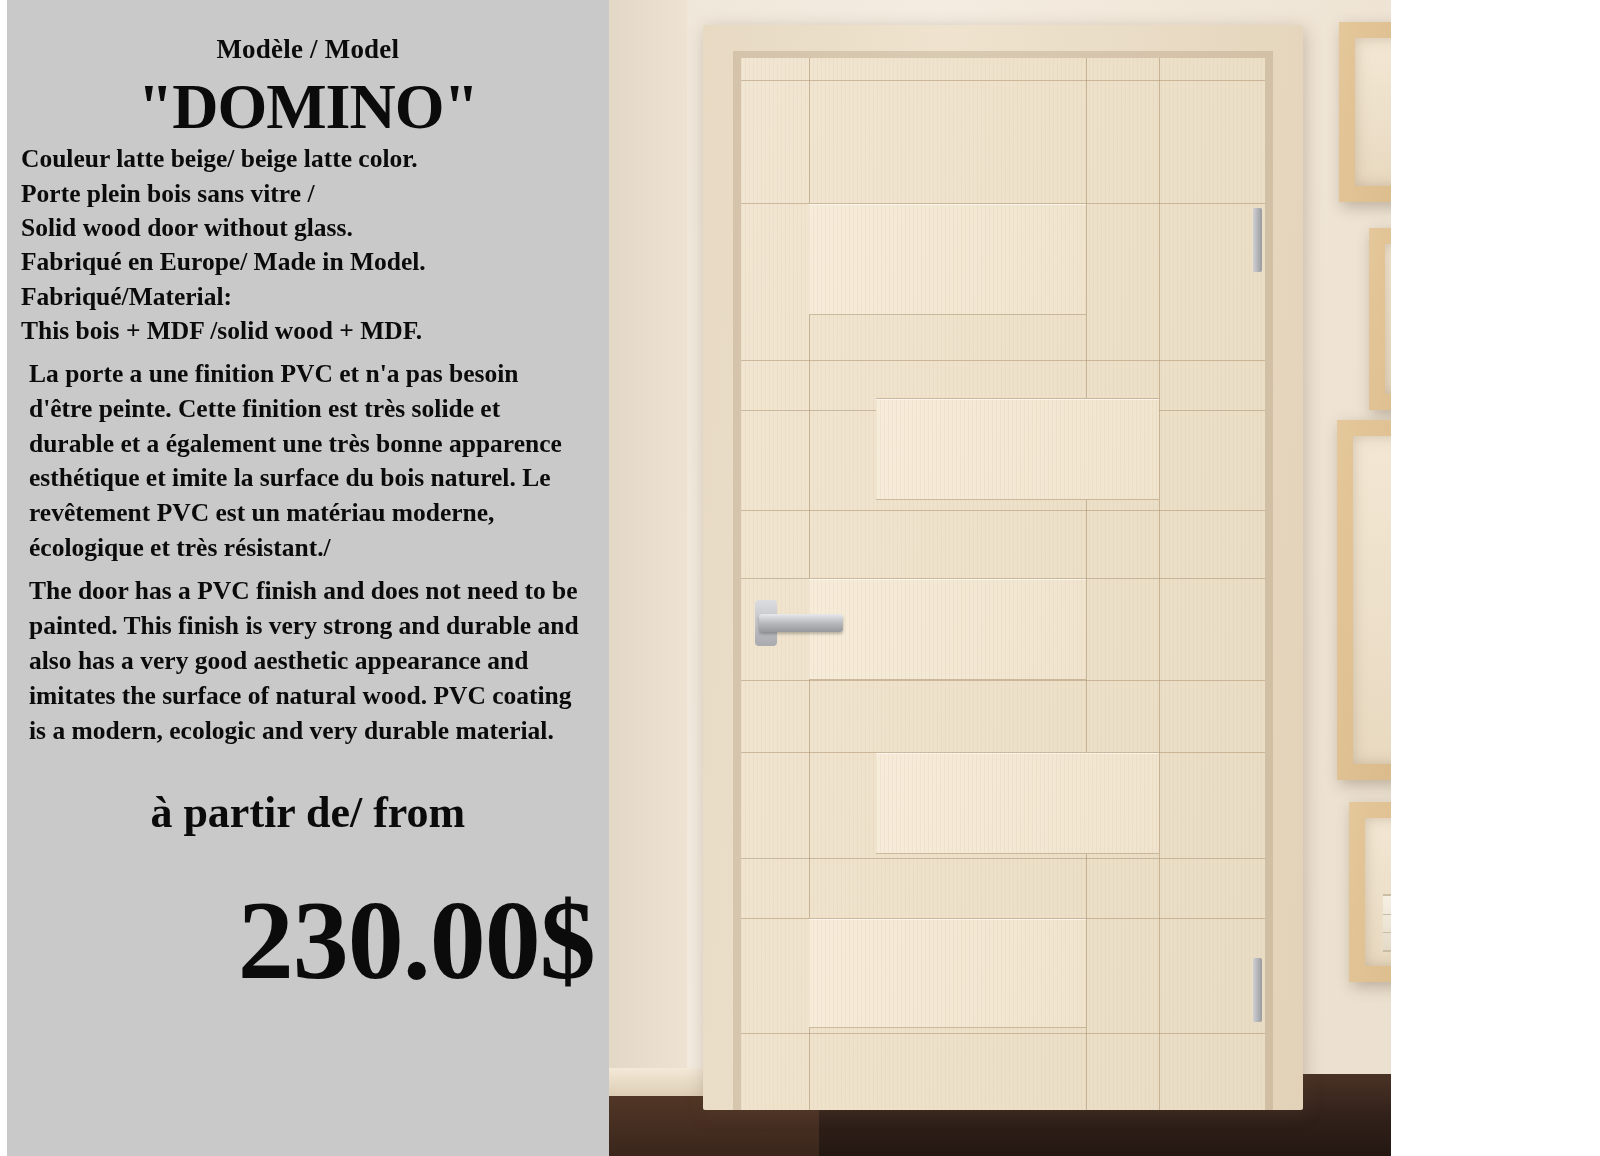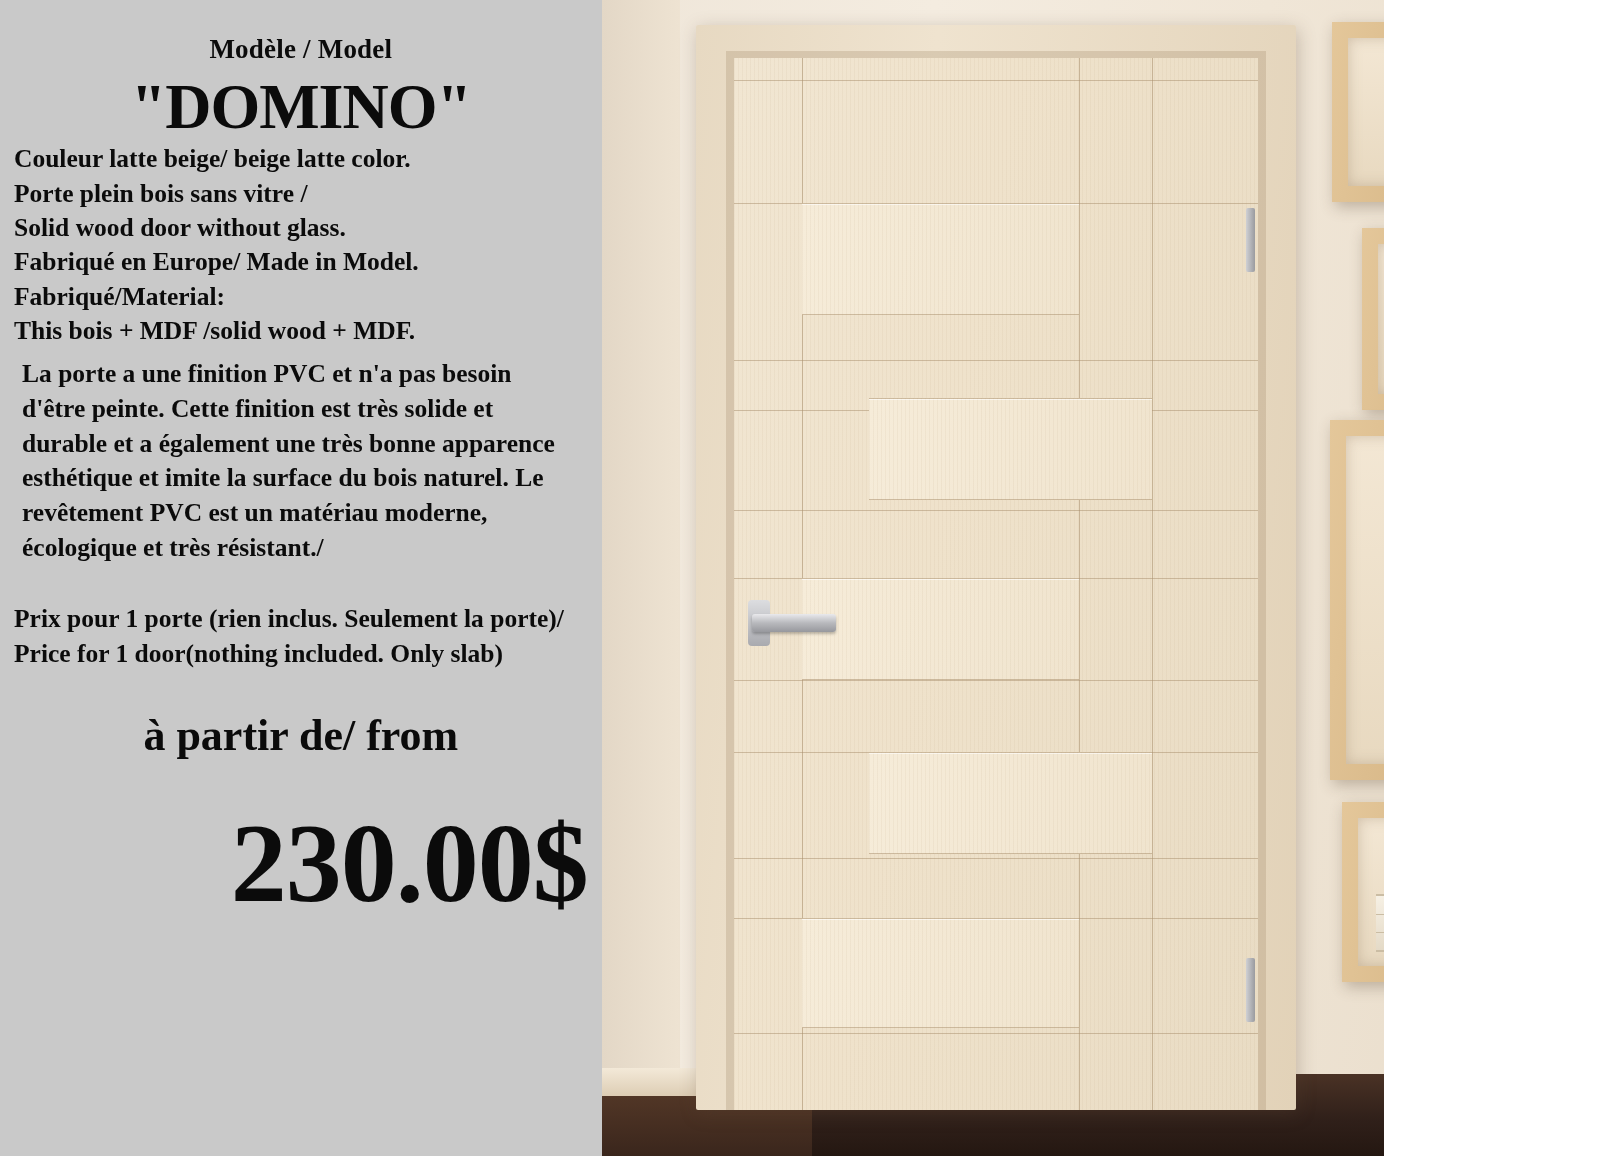--- a/index.html
+++ b/index.html
@@ -11,20 +11,21 @@
     width: 1600px;
     height: 1156px;
     overflow: hidden;
     font-family: "Liberation Serif", serif;
   }
   .page {
     position: relative;
     width: 1384px;
     height: 1156px;
     display: flex;
+    padding-left: 7px;
   }
 
   
   .info-panel {
     position: relative;
     width: 693px;
     height: 1156px;
     background: #c9c9c9;
     box-sizing: border-box;
     padding: 26px 14px 0 14px;
@@ -314,26 +315,23 @@
       <li>Couleur latte beige/ beige latte color.</li>
       <li>Porte plein bois sans vitre /</li>
       <li>Solid wood door without glass.</li>
       <li>Fabriqué en Europe/ Made in Model.</li>
       <li>Fabriqué/Material:</li>
       <li>This bois + MDF /solid wood + MDF.</li>
     </ul>
 
     <div class="desc">
       <p>La porte a une finition PVC et n'a pas besoin d'être peinte. Cette finition est très solide et durable et a également une très bonne apparence esthétique et imite la surface du bois naturel. Le revêtement PVC est un matériau moderne, écologique et très résistant./</p>
-    </div>
-
-    <div class="price-note">
-      <p>Prix pour 1 porte  (rien inclus. Seulement la porte)/</p>
-      <p>Price for 1 door(nothing included. Only slab)</p>
-    </div>
+      <p>The door has a PVC finish and does not need to be painted. This finish is very strong and durable and also has a very good aesthetic appearance and imitates the surface of natural wood. PVC coating  is a modern, ecologic and very durable material.</p>
+    </div>
+
 
     <div class="from-label">à partir de/ from</div>
     <div class="price">230.00$</div>
   </div>
 
   <div class="photo">
     <div class="wall"></div>
     <div class="wall-left"></div>
     <div class="floor"></div>
     <div class="floor-left"></div>

